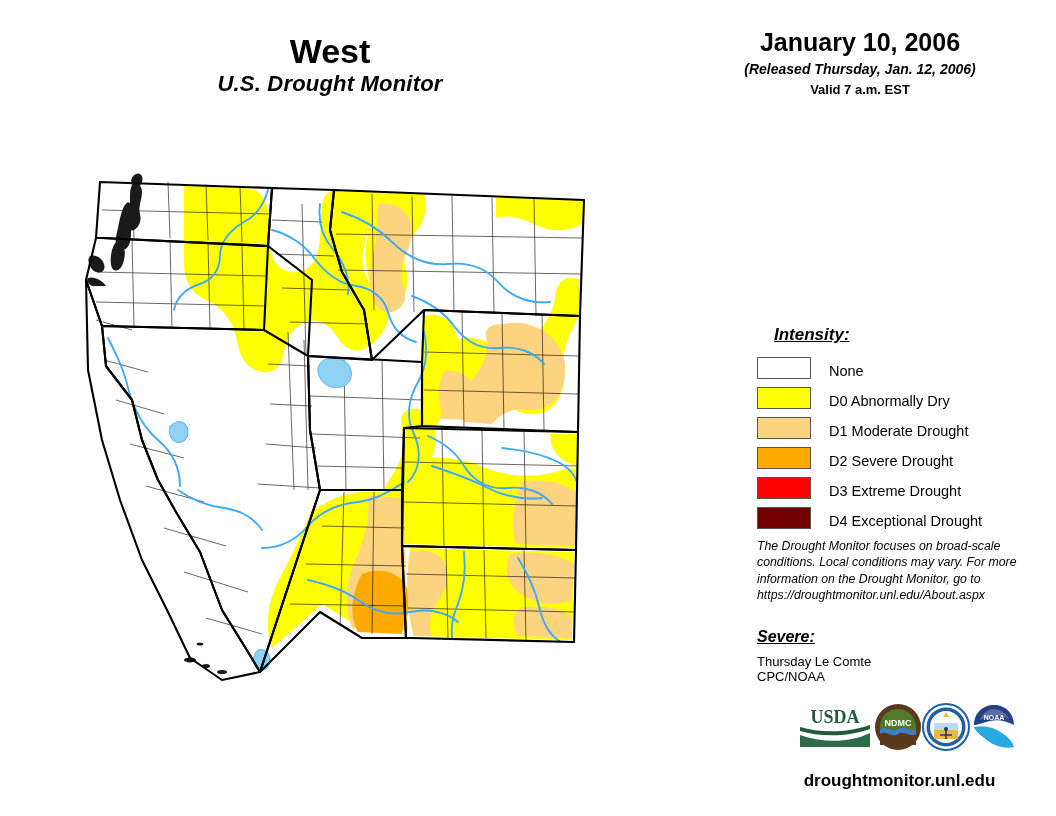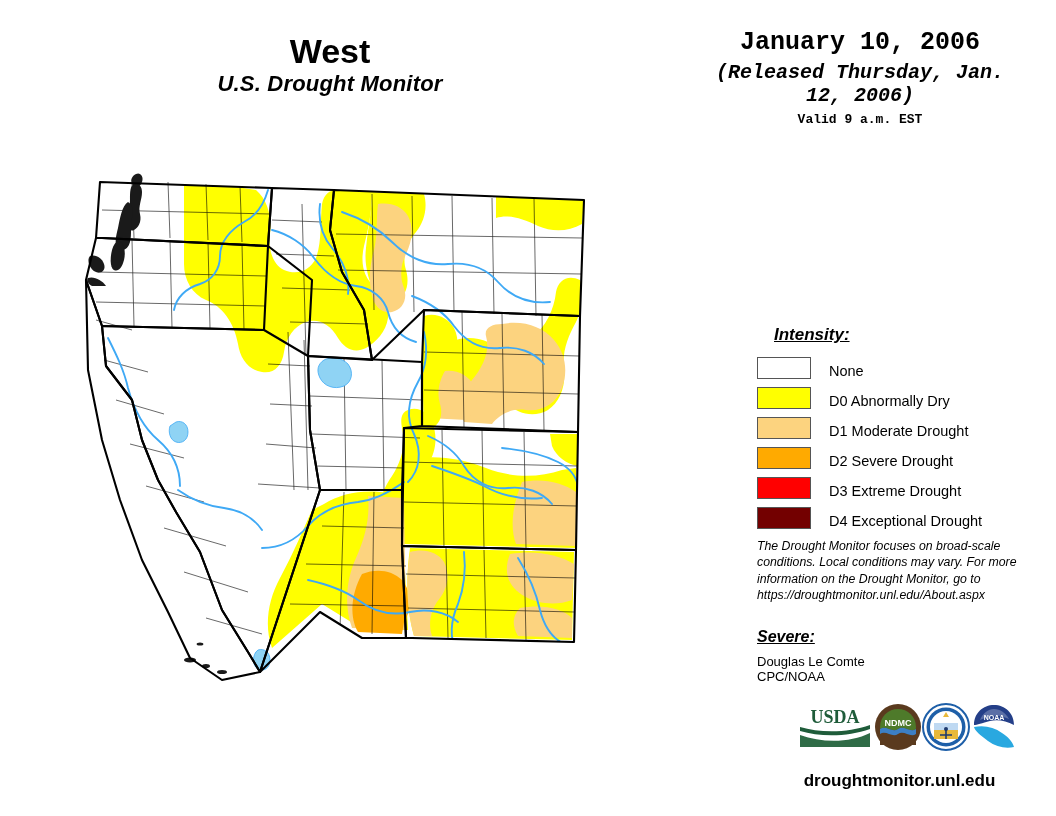--- a/index.html
+++ b/index.html
@@ -5,23 +5,23 @@
 <style>
   html,body{margin:0;padding:0;background:#ffffff;}
   body{width:1056px;height:816px;position:relative;overflow:hidden;
        font-family:"Liberation Sans", sans-serif;color:#000;}
 
   
   #title-block{position:absolute;left:120px;top:26px;width:420px;text-align:center;}
   #dm-title{font-size:22px;font-weight:bold;font-style:italic;letter-spacing:.2px;}
   #region-title{font-size:34px;font-weight:bold;margin-top:6px;}
 
-  #date-block{position:absolute;left:700px;top:28px;width:320px;text-align:center;font-family:Liberation Mono, monospace;}
+  #date-block{position:absolute;left:700px;top:28px;width:320px;text-align:center;}
   #date-main{font-size:25px;font-weight:bold;}
-  #date-released{font-size:20px;font-weight:bold;font-style:italic;margin-top:4px;}
+  #date-released{font-size:14px;font-weight:bold;font-style:italic;margin-top:4px;}
   #date-valid{font-size:13px;font-weight:bold;margin-top:5px;}
 
   
   #map-wrap{position:absolute;left:72px;top:160px;width:660px;height:640px;}
   #map-svg{display:block;width:660px;height:640px;}
 
   
   #legend{position:absolute;left:757px;top:325px;width:270px;}
   #legend-title{font-size:17px;font-style:italic;font-weight:bold;
                 text-decoration:underline;margin-bottom:9px;margin-left:17px;}
@@ -50,21 +50,21 @@
 <body>
 
 <div id="title-block">
   <div id="region-title">West</div>
   <div id="dm-title">U.S. Drought Monitor</div>
 </div>
 
 <div id="date-block">
   <div id="date-main">January 10, 2006</div>
   <div id="date-released">(Released Thursday, Jan. 12, 2006)</div>
-  <div id="date-valid">Valid 9 a.m. EST</div>
+  <div id="date-valid">Valid 7 a.m. EST</div>
 </div>
 
 <div id="map-wrap">
 <svg id="map-svg" viewBox="0 0 660 640" xmlns="http://www.w3.org/2000/svg">
   <defs>
 
     <clipPath id="clipWA">
       <path d="M28,22 L43,20 L52,30 L60,22 L72,24 L96,22 L200,28 L196,86 L30,78 Z"></path>
     </clipPath>
     <clipPath id="clipOR">
@@ -324,21 +324,21 @@
   <div class="legend-row">
     <div class="legend-swatch" style="background:#730000"></div>
     <div class="legend-label">D4 Exceptional Drought</div>
   </div>
 </div>
 
 <div id="disclaimer">The Drought Monitor focuses on broad-scale conditions. Local conditions may vary. For more information on the Drought Monitor, go to https://droughtmonitor.unl.edu/About.aspx</div>
 
 <div id="author-block">
   <div id="author-title">Severe:</div>
-  <div id="author-name">Douglas Le Comte</div>
+  <div id="author-name">Thursday Le Comte</div>
   <div id="author-org">CPC/NOAA</div>
 </div>
 
 <div id="logos">
 
   <svg class="logo" viewBox="0 0 78 48">
     <text x="39" y="20" text-anchor="middle" font-family="Liberation Serif, serif" font-size="18" font-weight="bold" fill="#1F5C3A">USDA</text>
     <path d="M4,24 C24,30 52,30 74,22 L74,26 C52,34 24,34 4,28 Z" fill="#1F5C3A"></path>
     <path d="M4,32 C26,40 54,40 74,30 L74,44 L4,44 Z" fill="#2F6B46"></path>
   </svg>

